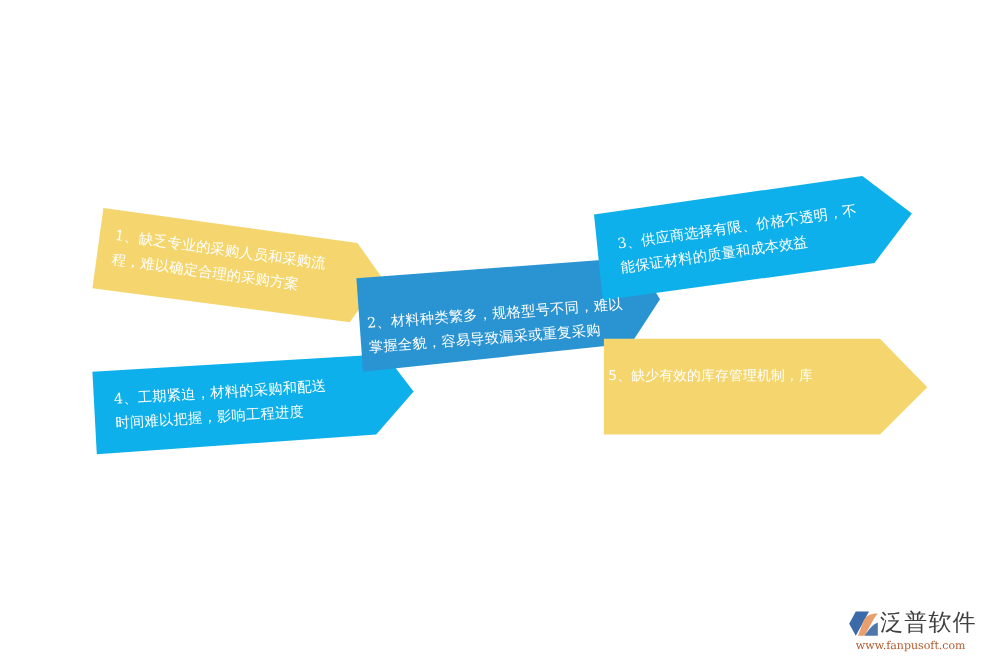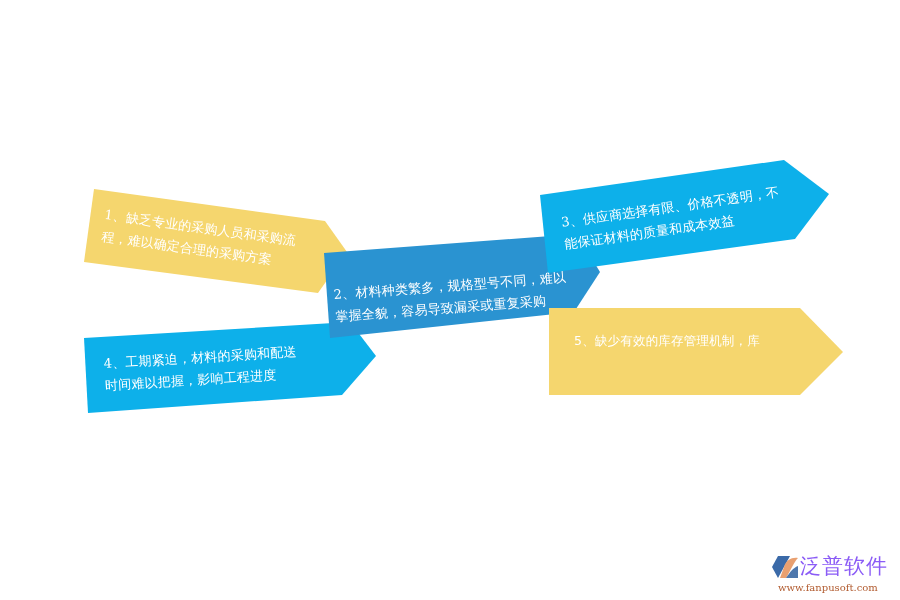--- a/index.html
+++ b/index.html
@@ -51,21 +51,21 @@
       top: 2px;
       width: 30px;
       height: 26px;
     }
     .logo-name {
       position: absolute;
       left: 30px;
       top: 0px;
       font-family: "DejaVu Sans", "Liberation Sans", sans-serif;
       font-size: 21px;
-      color: #8b5cf6;
+      color: #404040;
       letter-spacing: 1px;
       white-space: nowrap;
     }
     .logo-url {
       position: absolute;
       left: 8px;
       top: 30px;
       font-family: "DejaVu Serif", "Liberation Serif", serif;
       font-size: 10px;
       color: #b15a2e;
@@ -103,21 +103,21 @@
   <div class="label" style="left:560px; top:212px; transform: rotate(-8deg);">
     <span>3、供应商选择有限、价格不透明，不</span>
     <span>能保证材料的质量和成本效益</span>
   </div>
 
   <div class="label" style="left:103px; top:353px; transform: rotate(-3.6deg);">
     <span>4、工期紧迫，材料的采购和配送</span>
     <span>时间难以把握，影响工程进度</span>
   </div>
 
-  <div class="label label-sans" style="left:574px; top:330px;">
+  <div class="label label-sans" style="left:553px; top:330px;">
     <span>5、缺少有效的库存管理机制，库</span>
   </div>
 
   <div class="logo">
     <svg class="logo-icon" viewBox="0 0 30 26" xmlns="http://www.w3.org/2000/svg">
       <polygon points="8,2 20,2 14,13 8,24 2,13" fill="#3b6aa8"></polygon>
       <path d="M14,13 C16,6 22,3 28,4 C24,8 22,14 16,24 L10,24 Z" fill="#e9a070"></path>
       <path d="M16,24 C20,18 23,14 28,12 L28,24 Z" fill="#2f5f9e" opacity="0.85"></path>
     </svg>
     <div class="logo-name">泛普软件</div>

